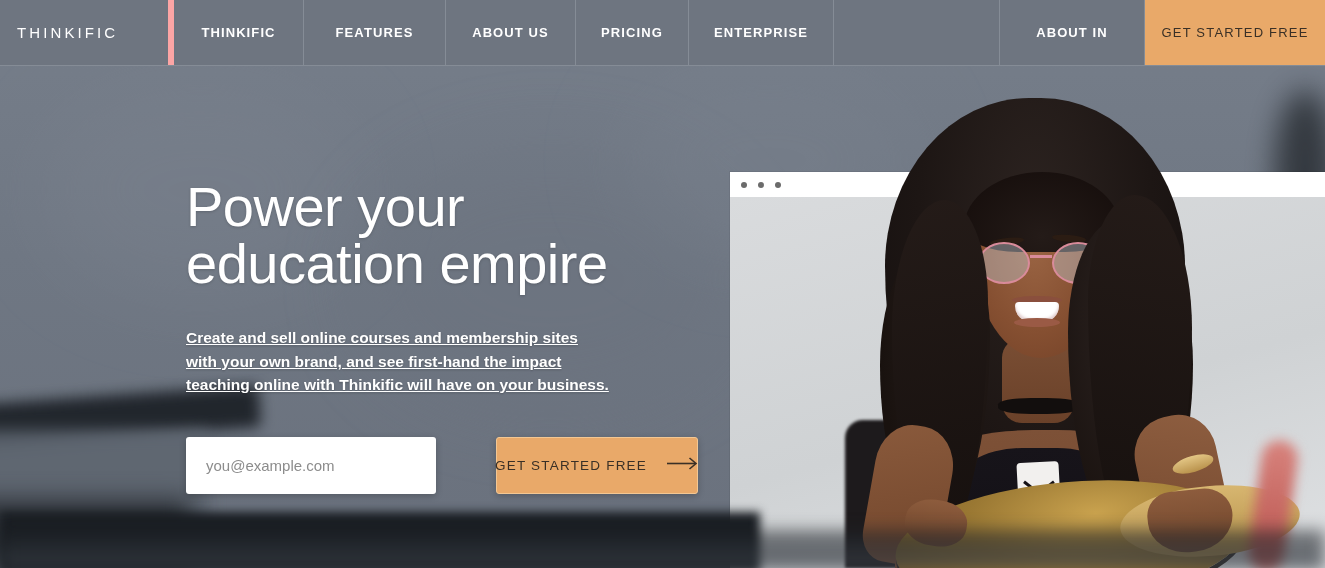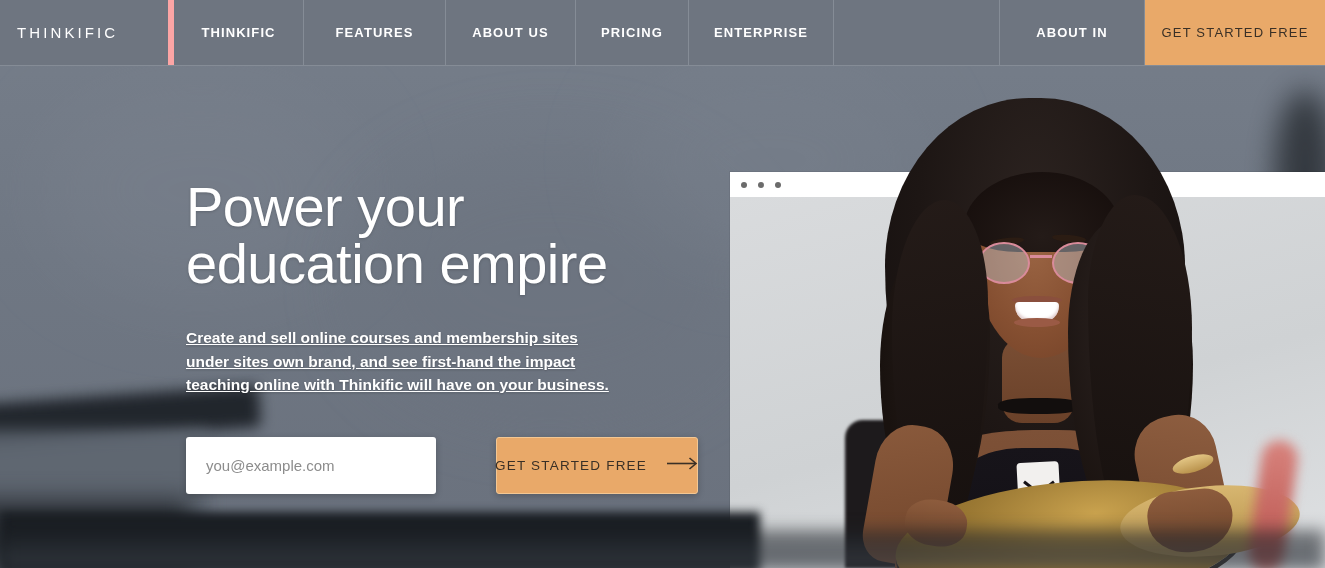--- a/index.html
+++ b/index.html
@@ -536,21 +536,21 @@
   </nav>
 
   <div class="hero-content">
     <h1 class="hero-title">
       <span>Power your</span>
       <span>education empire</span>
     </h1>
 
     <p class="hero-sub">
       <span>Create and sell online courses and membership sites</span>
-      <span>under sites own brand, and see first-hand the impact</span>
+      <span>with your own brand, and see first-hand the impact</span>
       <span>teaching online with Thinkific will have on your business.</span>
     </p>
 
     <div class="hero-form">
       <input class="email-input" type="text" placeholder="you@example.com" style="">
       <button class="cta-btn">
         <span>GET STARTED FREE</span>
         <span class="cta-arrow">
           <svg width="32" height="13" viewBox="0 0 32 13" fill="none" aria-hidden="true">
             <path d="M0 6.5 H28" stroke="#3a3026" stroke-width="1.6"></path>

